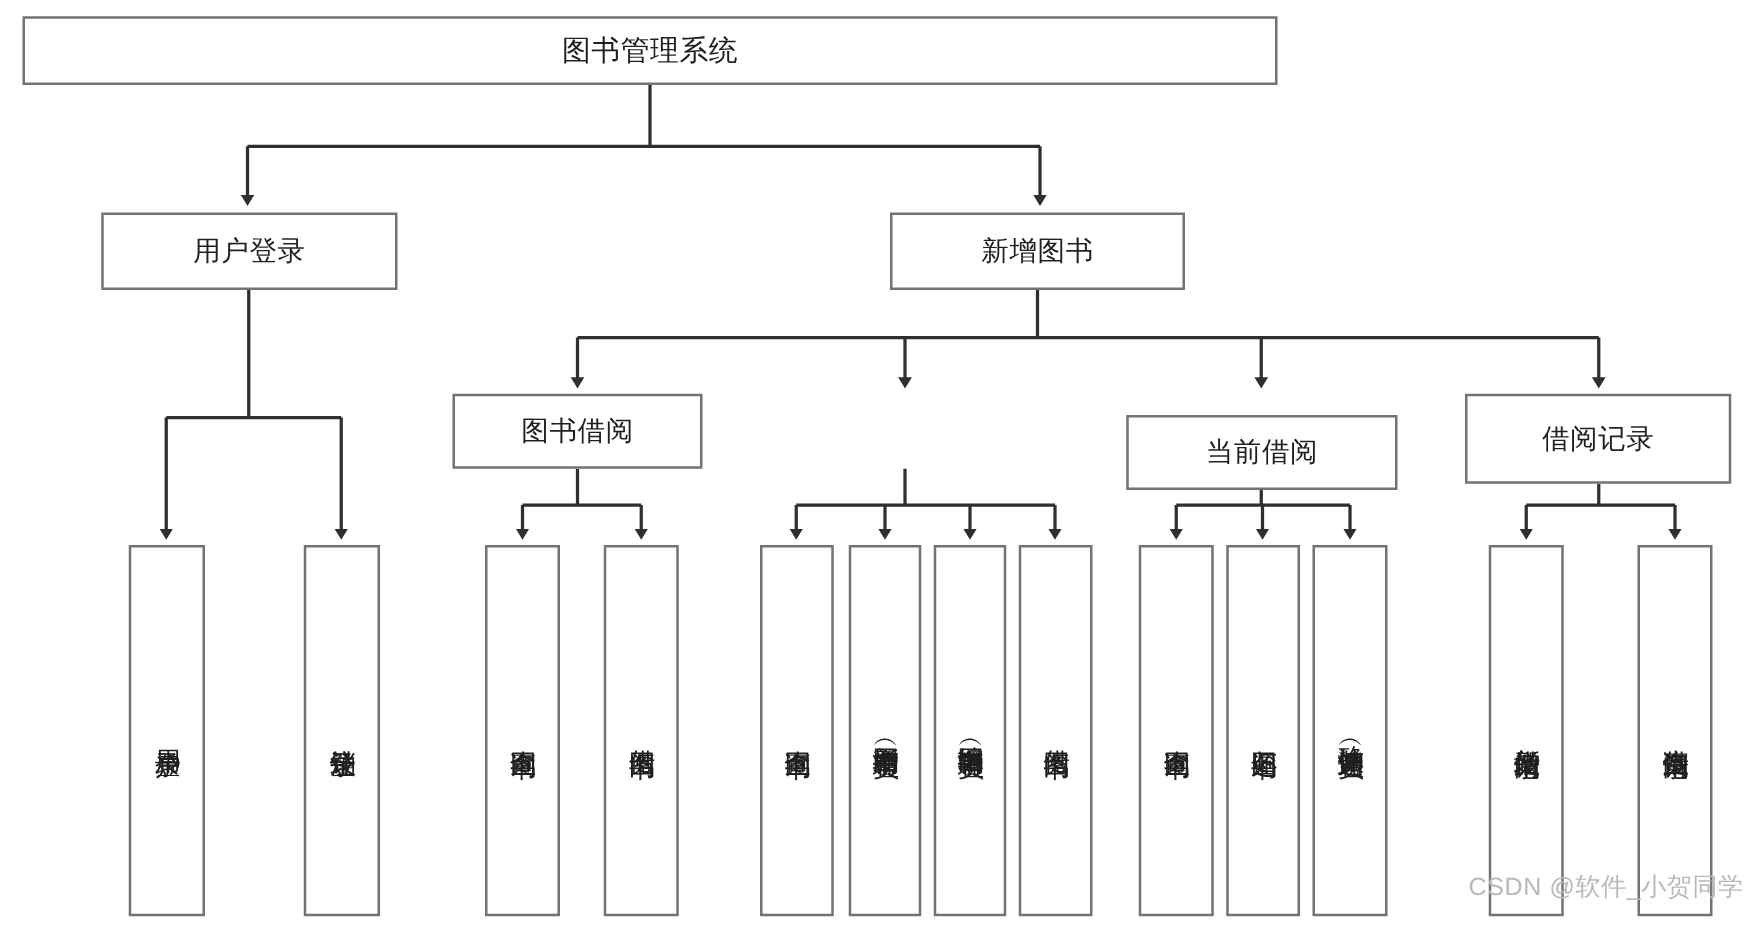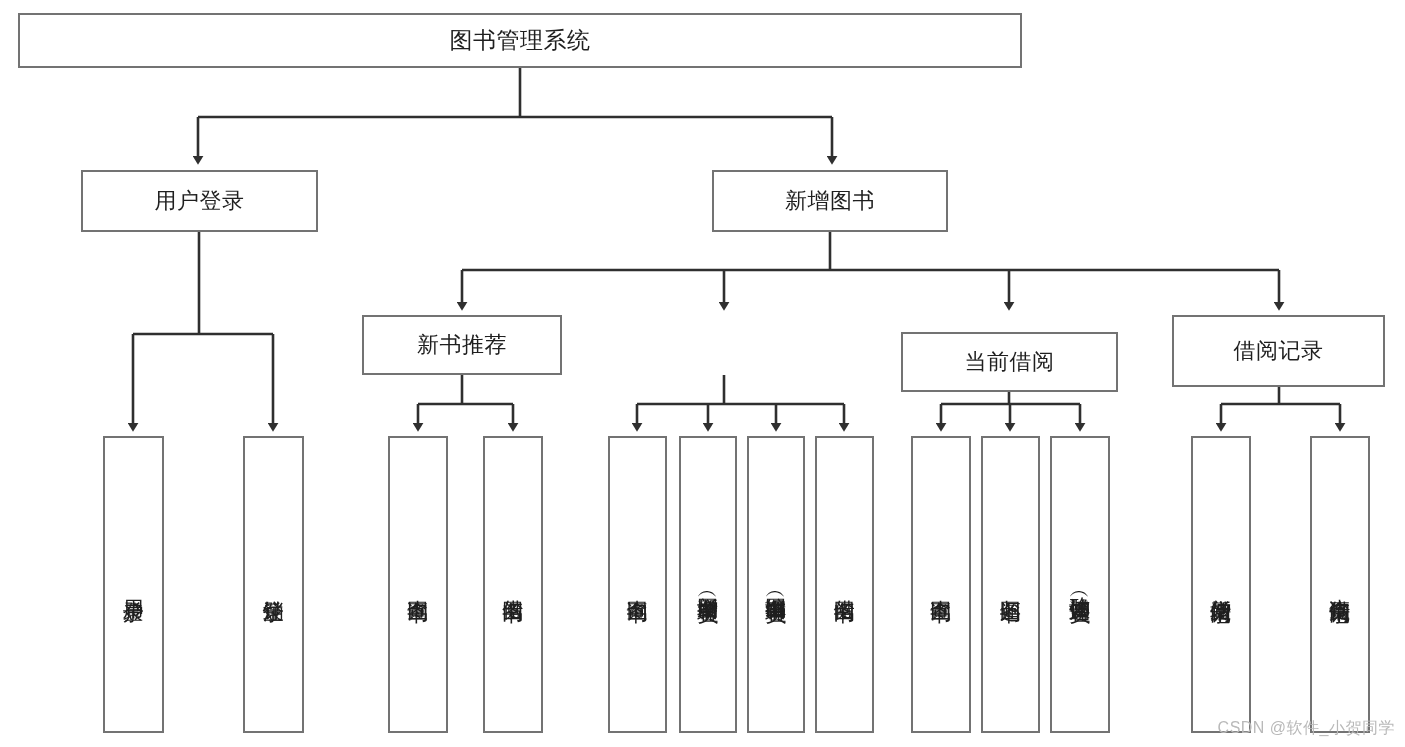--- a/index.html
+++ b/index.html
@@ -53,22 +53,22 @@
     writing-mode: vertical-rl;
     text-orientation: upright;
     font-size: 21px;
     line-height: 1.22;
     letter-spacing: 1px;
     white-space: nowrap;
   }
   .watermark {
     position: absolute;
     right: 10px;
-    bottom: 8px;
-    font-size: 16px;
+    bottom: 24px;
+    font-size: 20px;
     color: #b9b9b9;
     letter-spacing: 0.5px;
     white-space: nowrap;
   }
 </style>
 </head>
 <body>
 
 <div id="canvas">
 
@@ -130,21 +130,21 @@
   </div>
 
   <div class="node node-l2" style="left:81px; top:170px; width:237px; height:62px;">
     <span class="lbl">用户登录</span>
   </div>
   <div class="node node-l2" style="left:712px; top:170px; width:236px; height:62px;">
     <span class="lbl">新增图书</span>
   </div>
 
   <div class="node node-l3" style="left:362px; top:315px; width:200px; height:60px;">
-    <span class="lbl">新书推荐</span>
+    <span class="lbl">图书借阅</span>
   </div>
   <div class="node node-l3" style="left:901px; top:332px; width:217px; height:60px;">
     <span class="lbl">当前借阅</span>
   </div>
   <div class="node node-l3" style="left:1172px; top:315px; width:213px; height:72px;">
     <span class="lbl">借阅记录</span>
   </div>
 
   <div class="node node-leaf" style="left:103px; top:436px; width:61px; height:297px;">
     <span class="lbl">用户登录</span>

